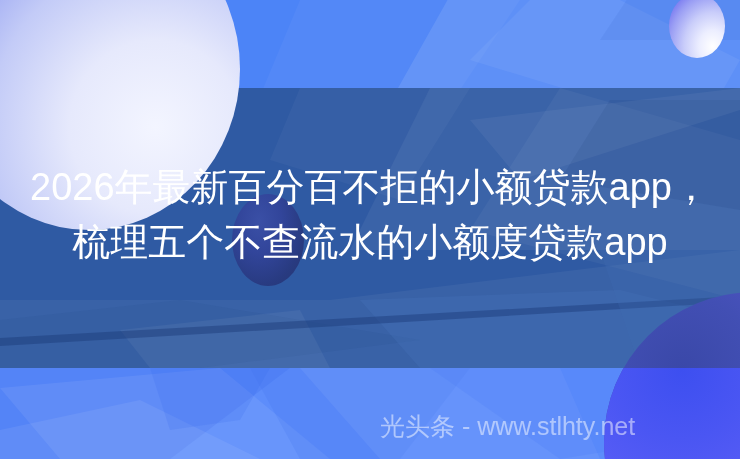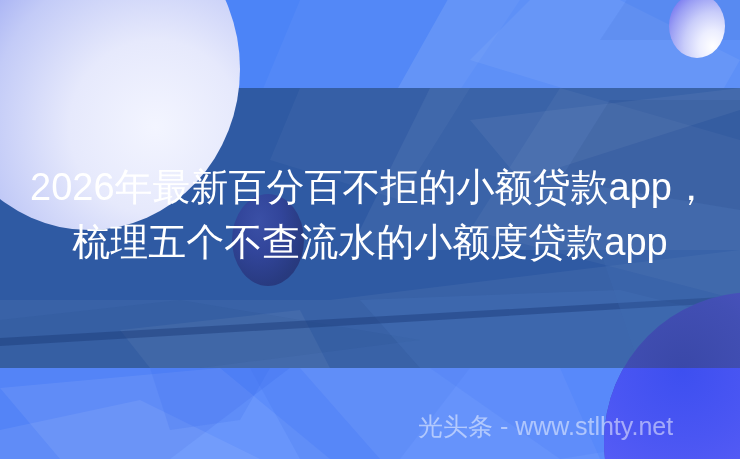--- a/index.html
+++ b/index.html
@@ -114,21 +114,21 @@
     line-height: 55px;
     letter-spacing: 0px;
     white-space: pre-wrap;
     padding: 0 14px;
     box-sizing: border-box;
   }
 
   
   #watermark {
     position: absolute;
-    left: 418px;
+    left: 380px;
     top: 409px;
     font-size: 25px;
     line-height: 34px;
     color: rgba(255, 255, 255, 0.50);
     white-space: nowrap;
   }
 </style>
 </head>
 <body>
 

